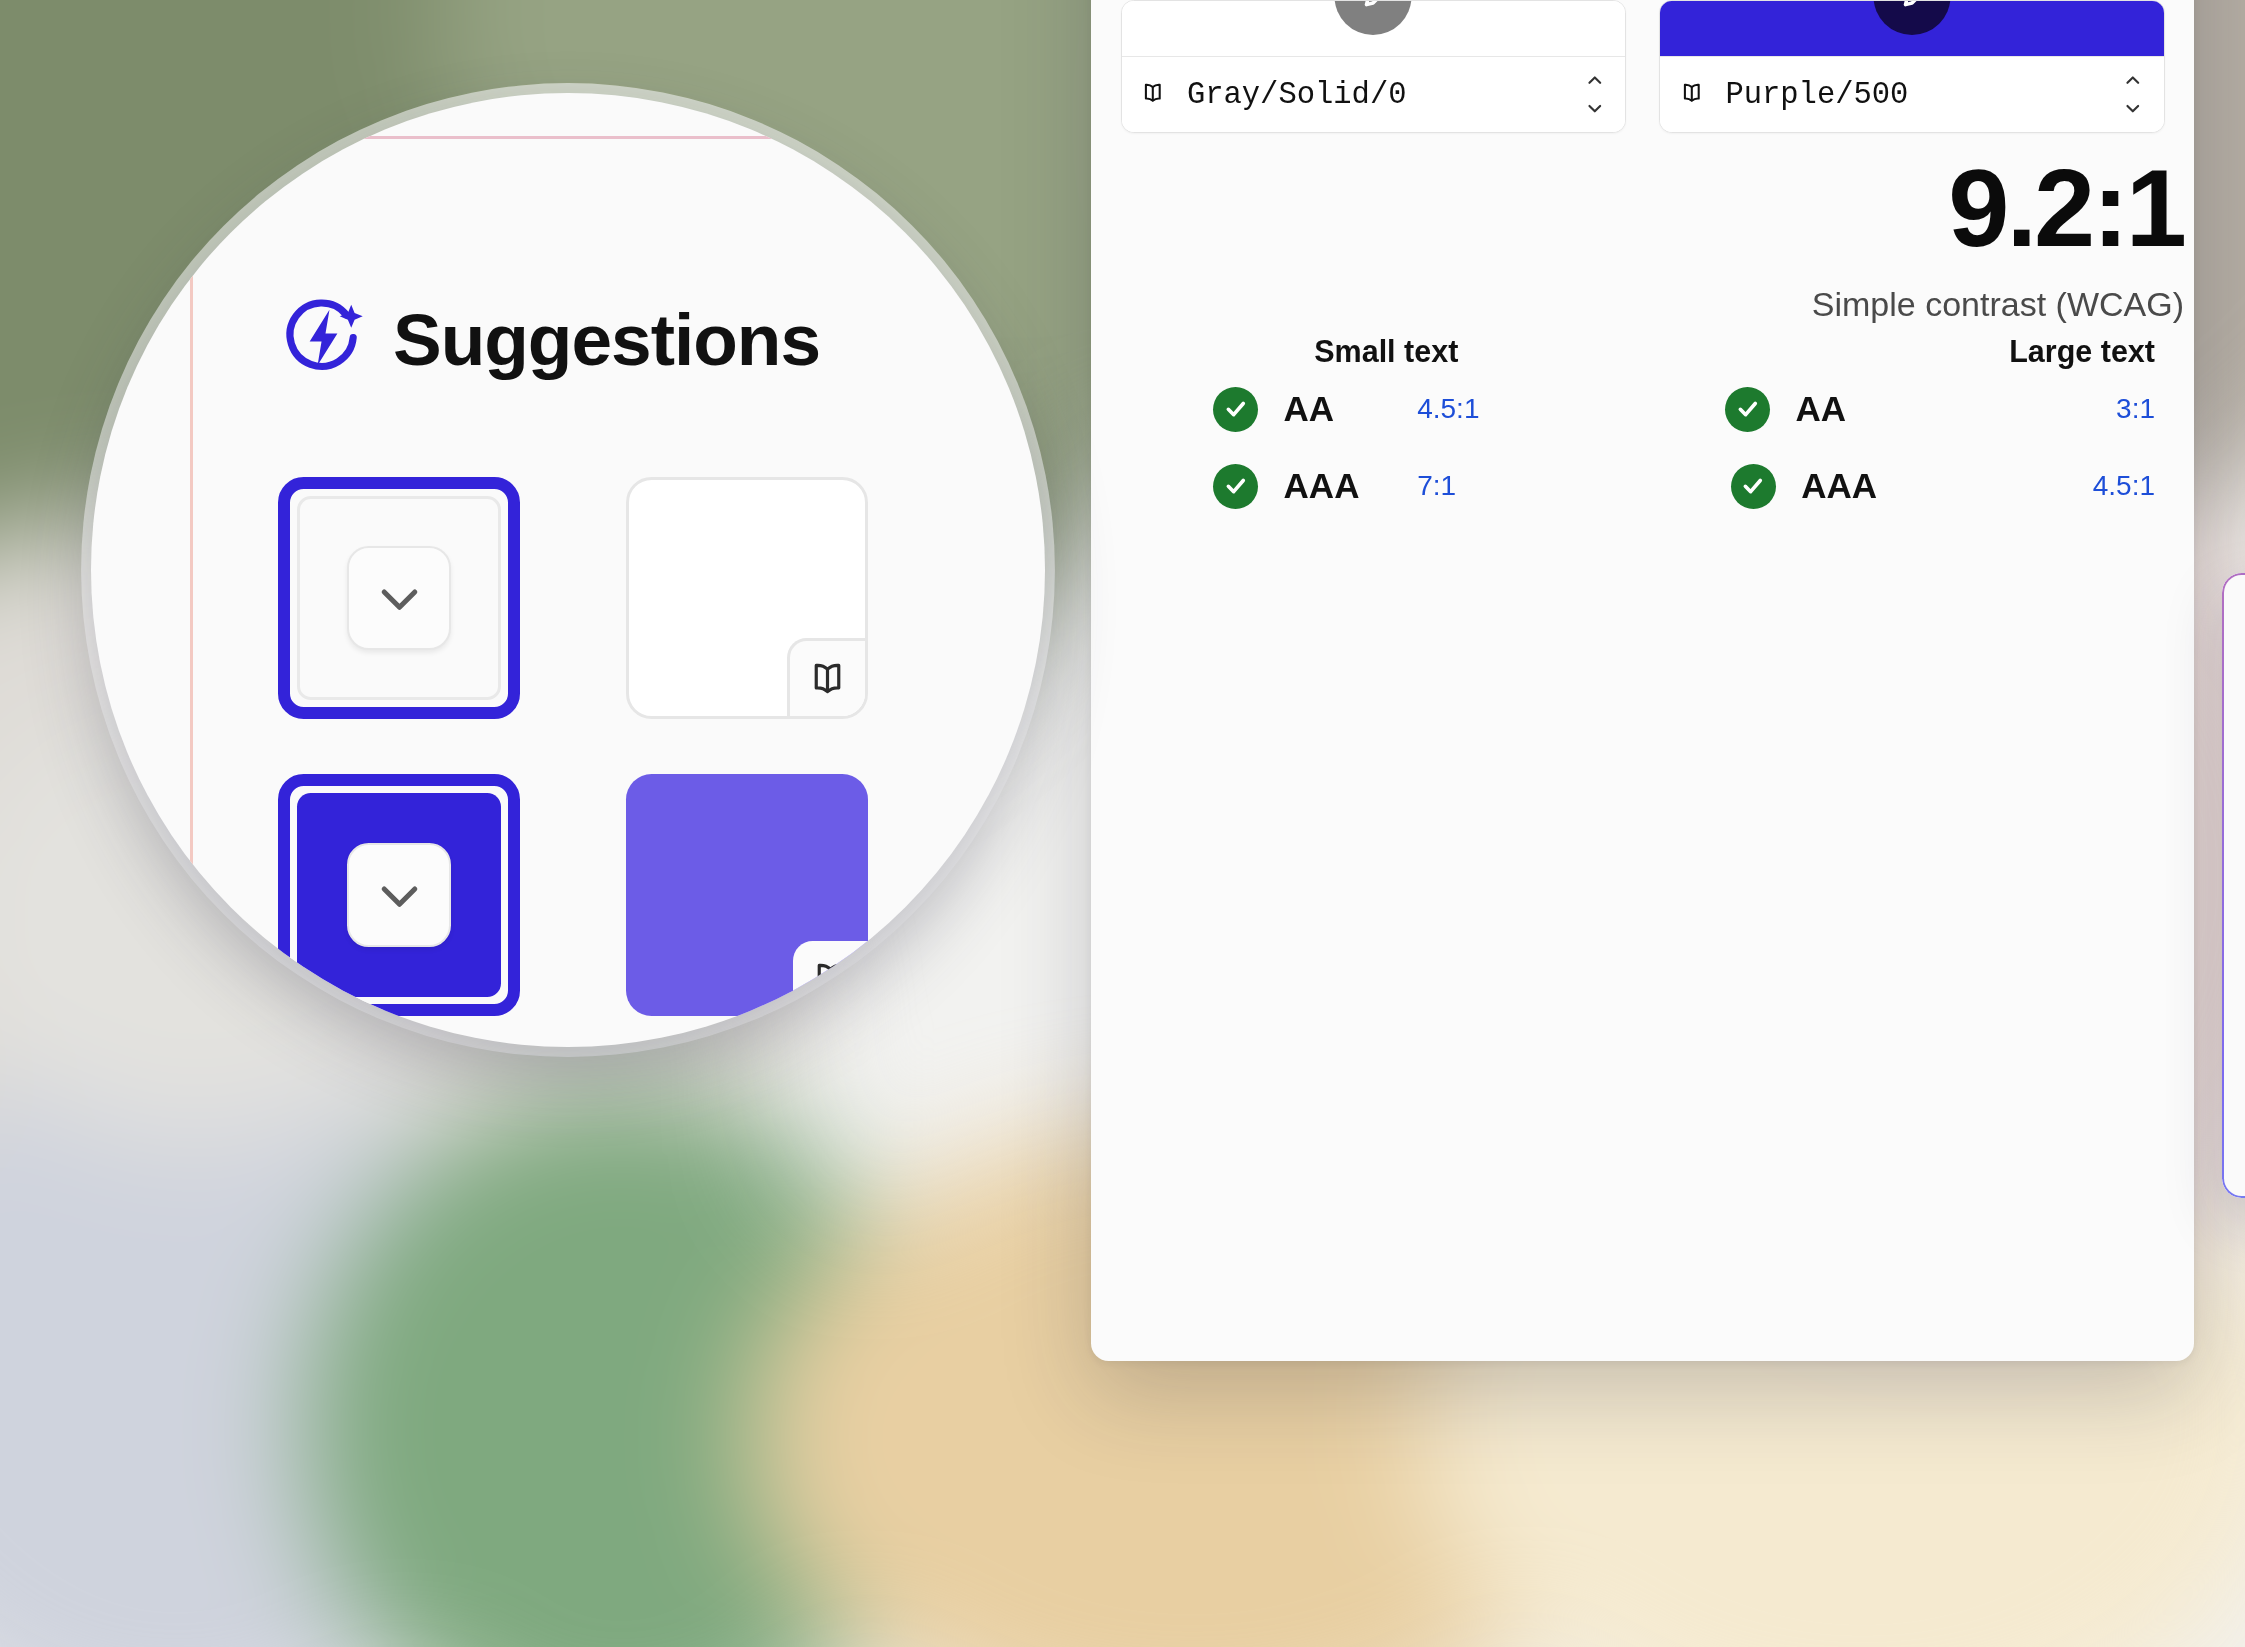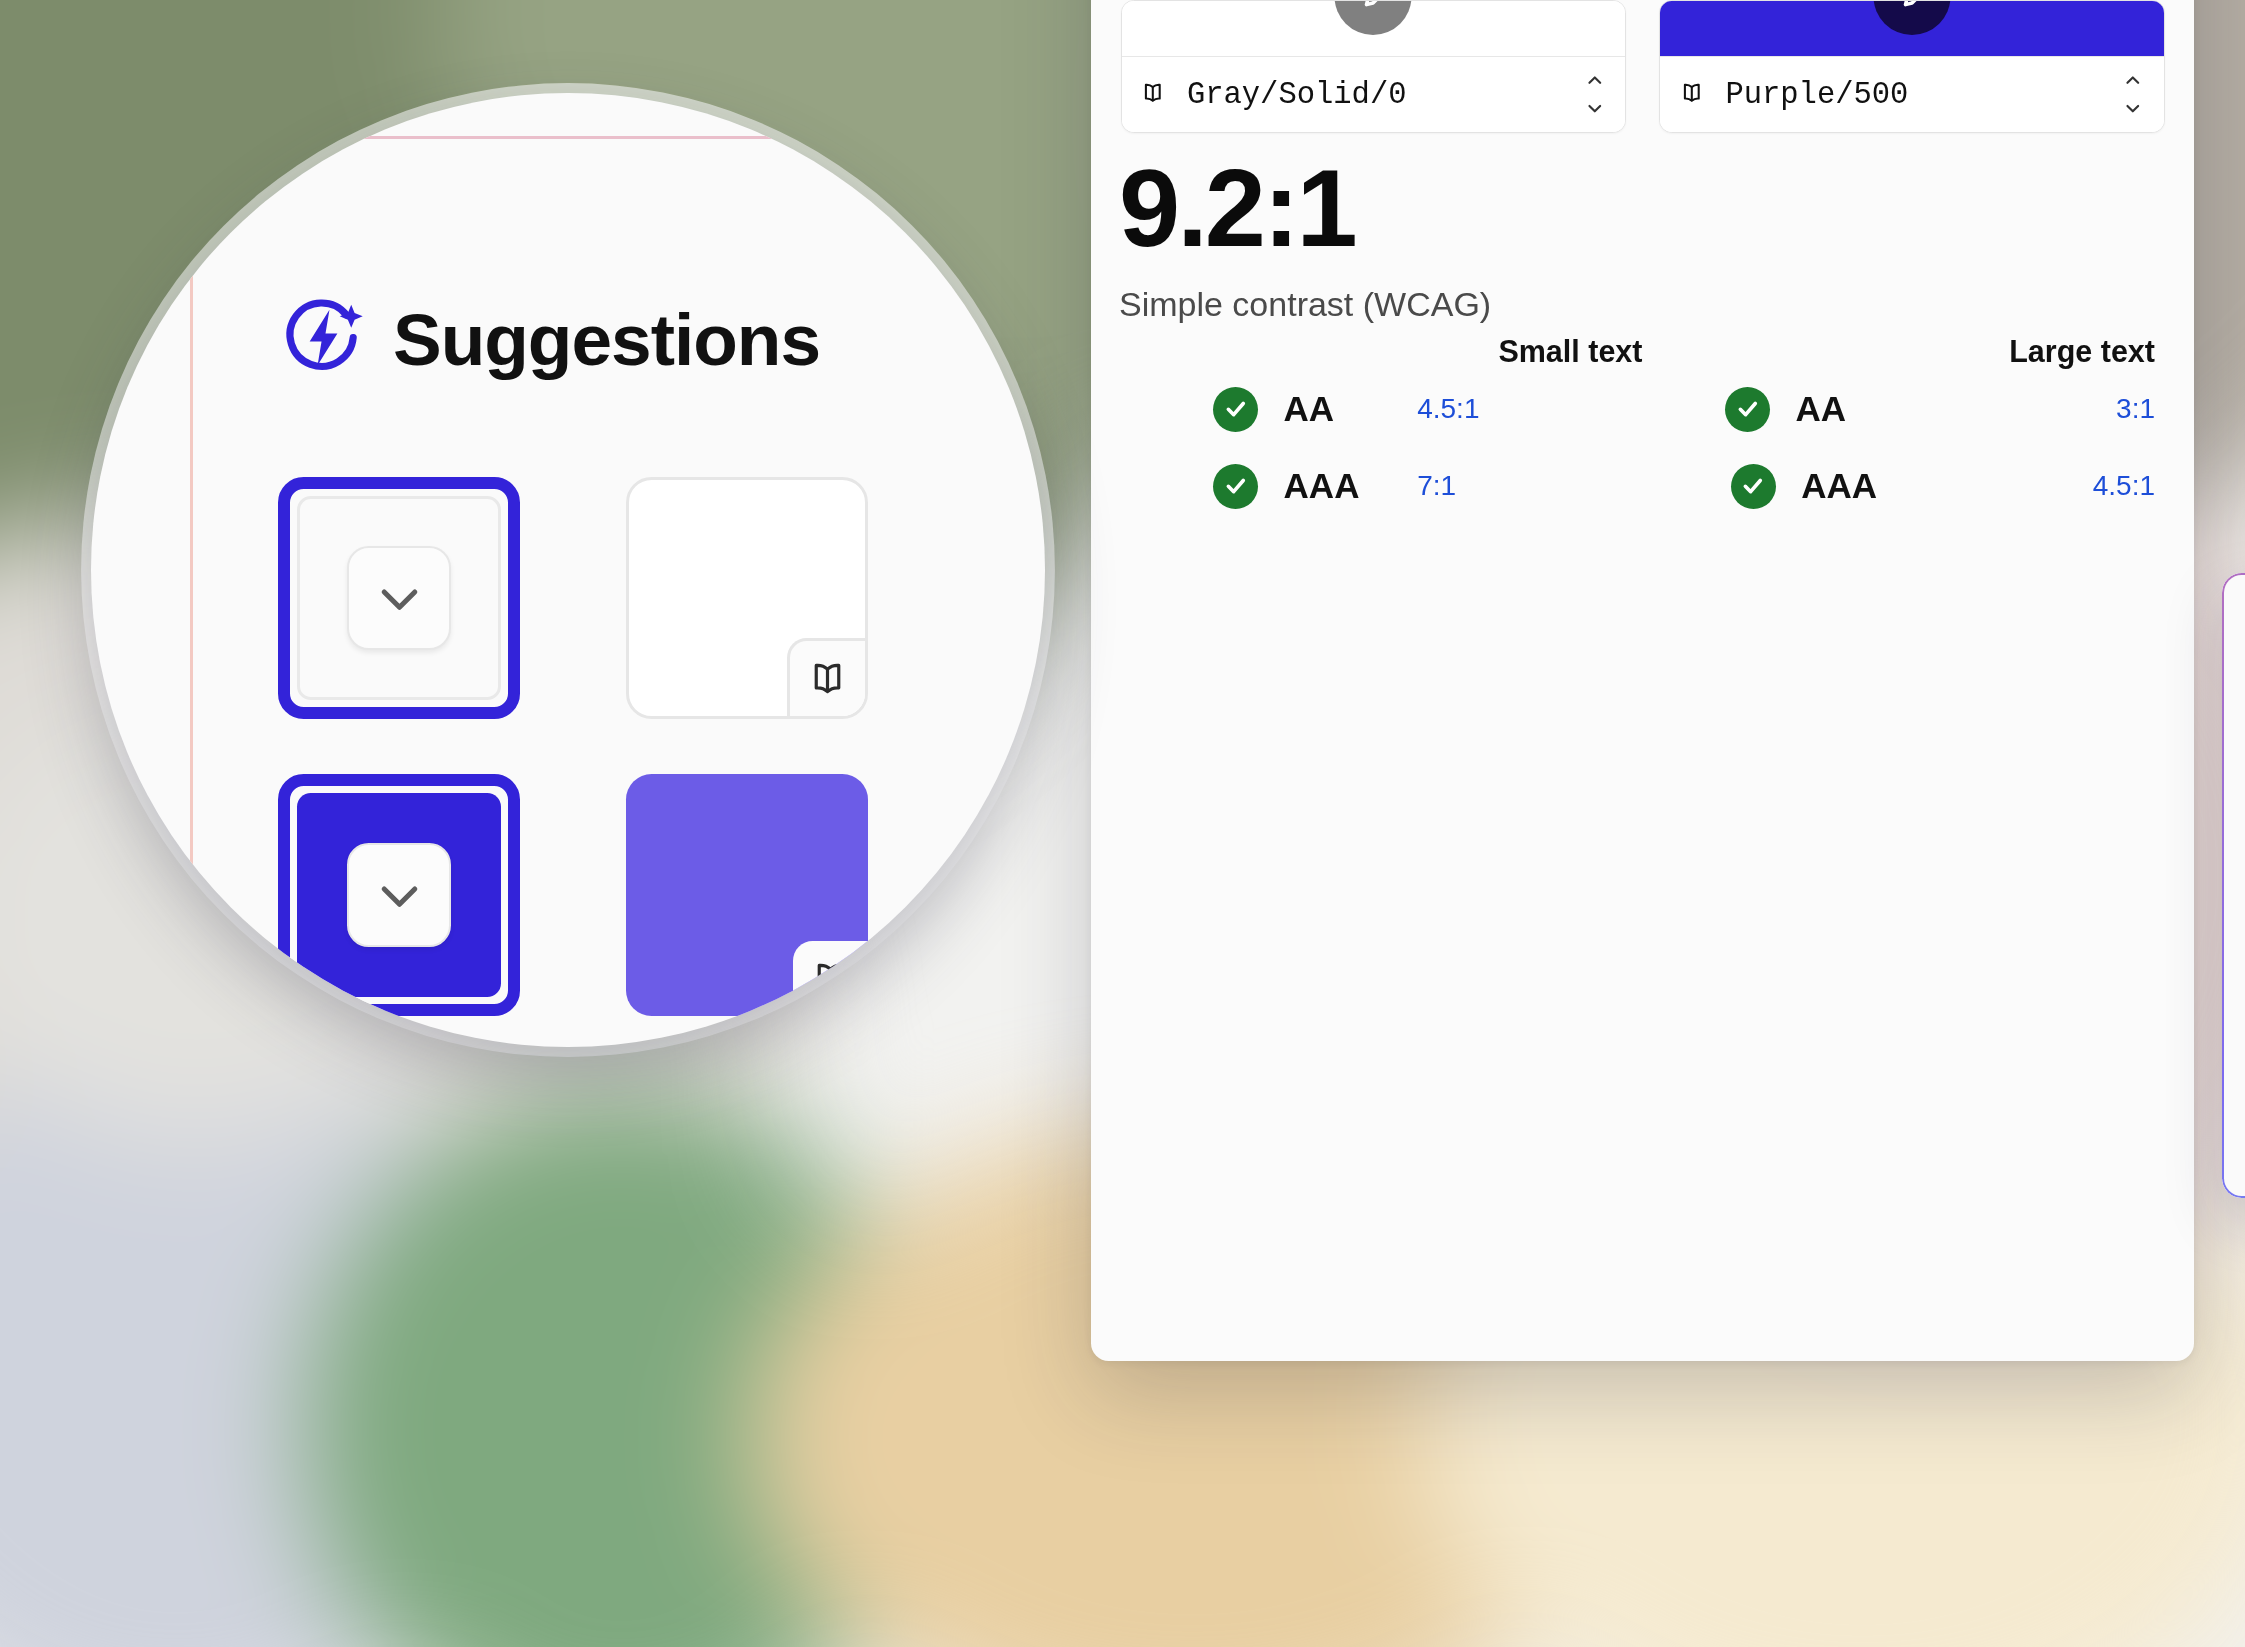--- a/index.html
+++ b/index.html
@@ -35,28 +35,28 @@
   .picker-field{flex:1;display:flex;align-items:center;gap:20px;padding:0 17.7px;
     border-top:1px solid #e7e7e7;background:#fff;}
   .picker-name{
     font-family:"Liberation Mono", monospace;font-size:30.5px;color:#111;
     white-space:nowrap;flex:1;
   }
   .stepper{display:flex;flex-direction:column;align-items:center;gap:4.9px;color:#333;}
   .stepper svg{display:block;}
 
   
-  #ratio-block{position:absolute;left:0;right:10px;top:449px;text-align:left;margin-left:28px;}
+  #ratio-block{position:absolute;left:0;right:10px;top:449px;text-align:right;margin-left:28px;}
   #ratio{font-size:110px;font-weight:bold;letter-spacing:-3px;color:#0b0b0b;line-height:1;}
   #ratio-sub{font-size:34px;color:#4a4a4a;margin-top:21.7px;}
 
   
   #wcag{position:absolute;left:39px;right:39px;top:630px;}
   #wcag-heads{display:flex;font-size:30.5px;font-weight:bold;color:#111;padding:0 0 17.7px 0;}
-  #wcag-heads .h-small{width:50%;text-align:right;}
+  #wcag-heads .h-small{width:50%;text-align:center;}
   #wcag-heads .h-large{width:50%;text-align:right;}
   .wrow{display:flex;align-items:flex-start;height:77px;gap:48px;}
   .wcell{width:50%;display:flex;align-items:center;justify-content:center;gap:0;}
   .wleft{justify-content:flex-start;padding-left:83px;gap:25.6px;}
   .wright{justify-content:flex-start;padding-left:75px;gap:25.6px;}
   .chk{width:45px;height:45px;border-radius:50%;display:flex;align-items:center;justify-content:center;flex:0 0 auto;}
   .lvl{font-size:35px;font-weight:bold;color:#111;width:108px;}
   .thr{font-size:28px;color:#1d4ed8;}
 
   

